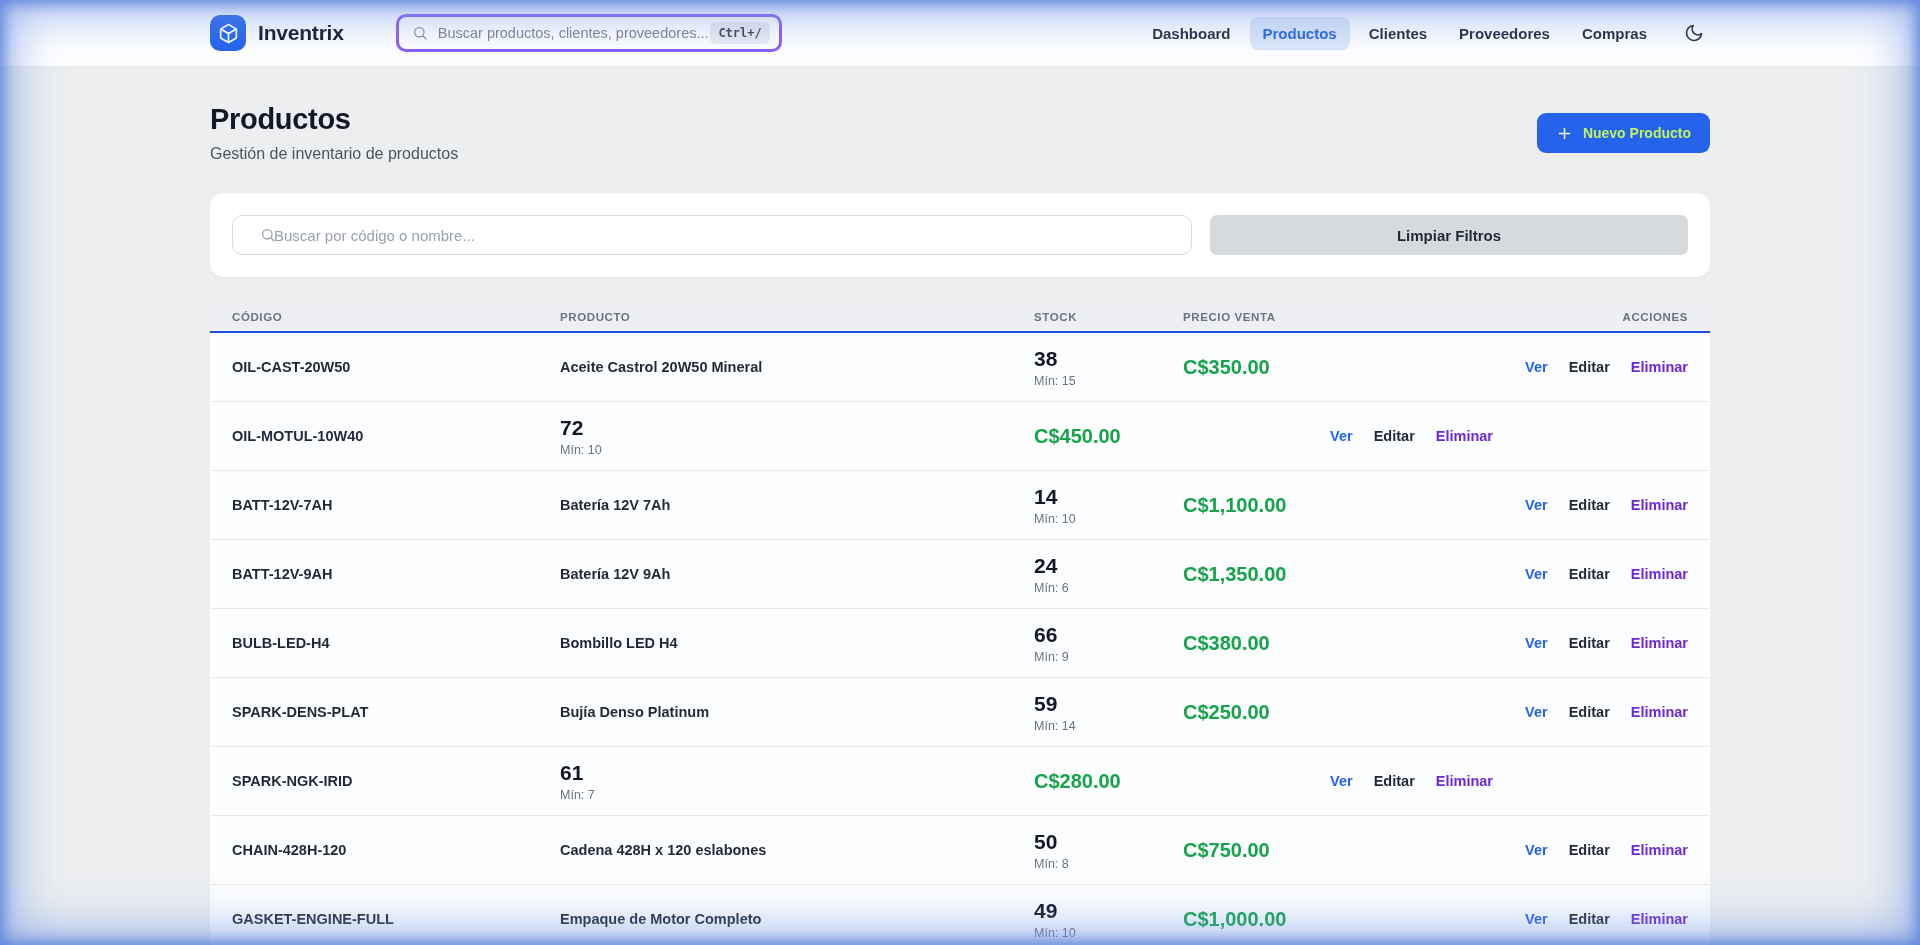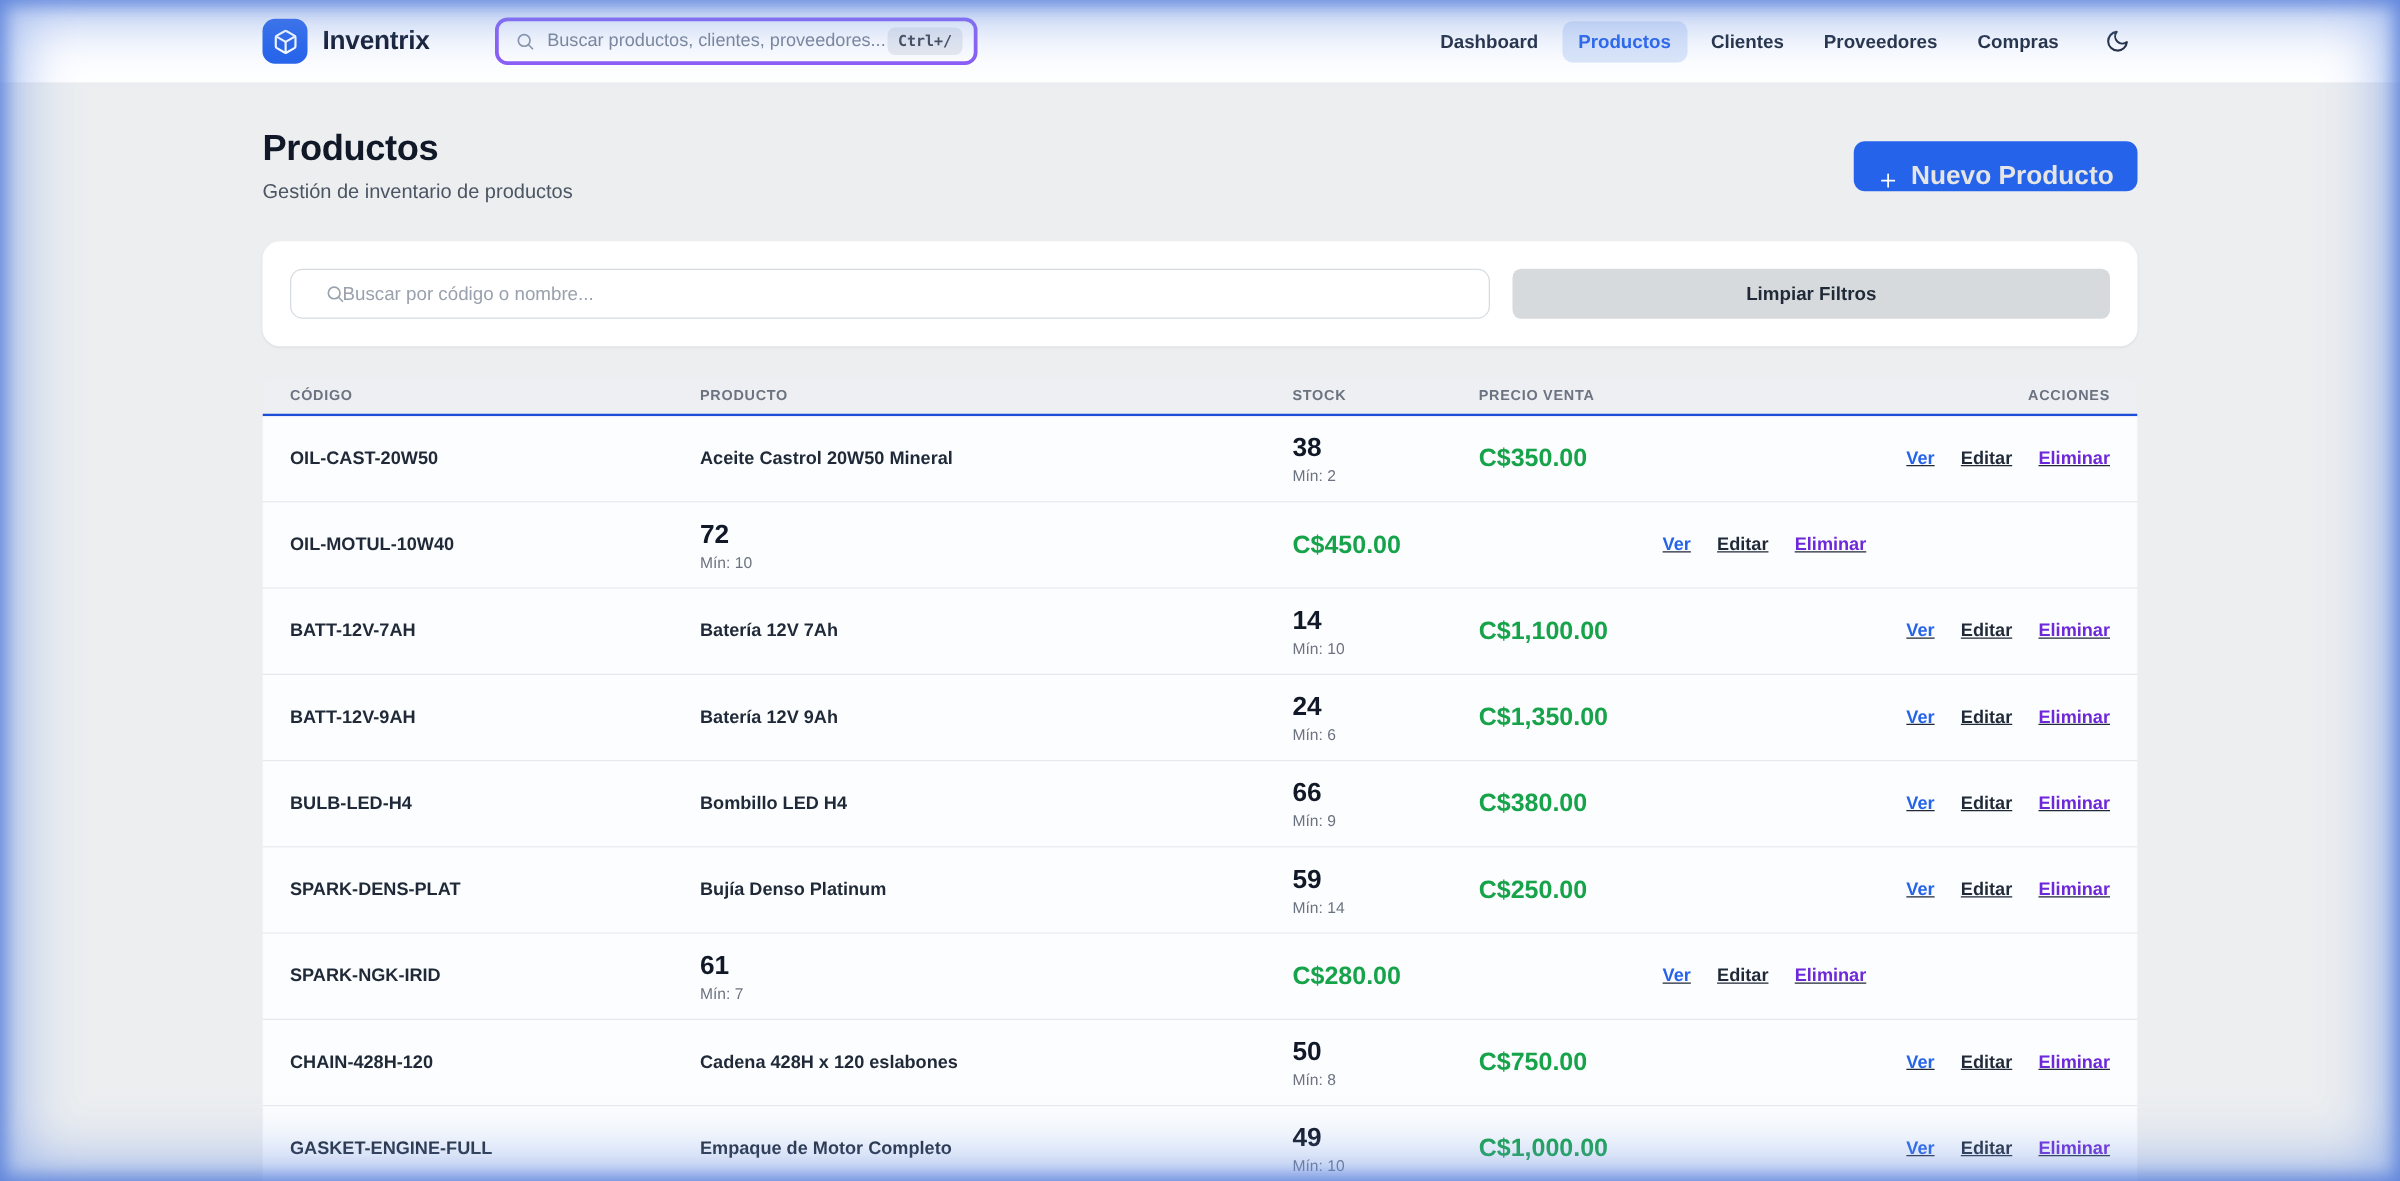--- a/index.html
+++ b/index.html
@@ -60,22 +60,22 @@
   }
   .theme-toggle svg { width: 20px; height: 20px; }
 
   
   .content { width: 1500px; margin: 0 auto; }
   .page-header { margin-top: 36px; display: flex; align-items: center; justify-content: space-between; }
   .page-title { font-size: 29px; font-weight: 700; color: #111827; letter-spacing: -0.3px; }
   .page-subtitle { margin-top: 9px; font-size: 16px; color: #4b5563; }
   .btn-primary {
     height: 40px; padding: 0 19px; border: none; border-radius: 9px; cursor: pointer;
-    background: #2563eb; color: #e5e5e5; font-family: "Liberation Sans", sans-serif;
-    font-size: 21px; font-weight: 700; display: flex; align-items: flex-end; gap: 10px;
+    background: #2563eb; color: #bef264; font-family: "Liberation Sans", sans-serif;
+    font-size: 14px; font-weight: 700; display: flex; align-items: center; gap: 10px;
   }
   .btn-primary svg { width: 17px; height: 17px; }
 
   
   .filter-card {
     margin-top: 30px; background: #ffffff; border-radius: 14px; padding: 22px;
     display: flex; gap: 18px; box-shadow: 0 1px 2px rgba(16,24,40,0.05);
   }
   .filter-search { position: relative; flex: 1; }
   .filter-search svg {
@@ -108,21 +108,21 @@
     font-size: 11.5px; font-weight: 600; color: #6b7280; letter-spacing: 0.6px;
   }
   .t-head .th:last-child { text-align: right; }
   .t-body .t-row {
     height: 69px; background: #fcfdfe; border-bottom: 1px solid #e6e8eb; cursor: default;
   }
   .cell-code, .cell-product { font-size: 14.5px; font-weight: 600; color: #1f2937; }
   .cell-stock .stock-qty { font-size: 21px; font-weight: 700; color: #111827; line-height: 1.25; }
   .cell-stock .stock-min { font-size: 12.5px; color: #6b7280; margin-top: 2px; }
   .cell-price { font-size: 20px; font-weight: 700; }
-  .cell-actions { display: flex; justify-content: flex-end; gap: 21px; text-decoration: underline; }
+  .cell-actions { display: flex; justify-content: flex-end; gap: 21px; }
   .action-link { font-size: 14.5px; font-weight: 600; text-decoration: none; cursor: pointer; white-space: nowrap; }
   .action-view { color: #2563eb; }
   .action-edit { color: #1f2937; }
   .action-delete { color: #6d28d9; }
 </style>
 </head>
 <body>
 
 <div class="blue-frame"></div>
 
@@ -205,21 +205,21 @@
       <div class="th">STOCK</div>
       <div class="th">PRECIO VENTA</div>
       <div class="th">ACCIONES</div>
     </div>
     <div class="t-body">
         <div class="t-row">
     <div class="cell-code">OIL-CAST-20W50</div>
     <div class="cell-product">Aceite Castrol 20W50 Mineral</div>
     <div class="cell-stock">
       <div class="stock-qty">38</div>
-      <div class="stock-min">Mín: 2</div>
+      <div class="stock-min">Mín: 15</div>
     </div>
     <div class="cell-price" style="color: rgb(22, 163, 74);">C$350.00</div>
     <div class="cell-actions">
       <a class="action-link action-view">Ver</a>
       <a class="action-link action-edit">Editar</a>
       <a class="action-link action-delete">Eliminar</a>
     </div>
   </div>
         <div class="t-row">
     <div class="cell-code">OIL-MOTUL-10W40</div>

